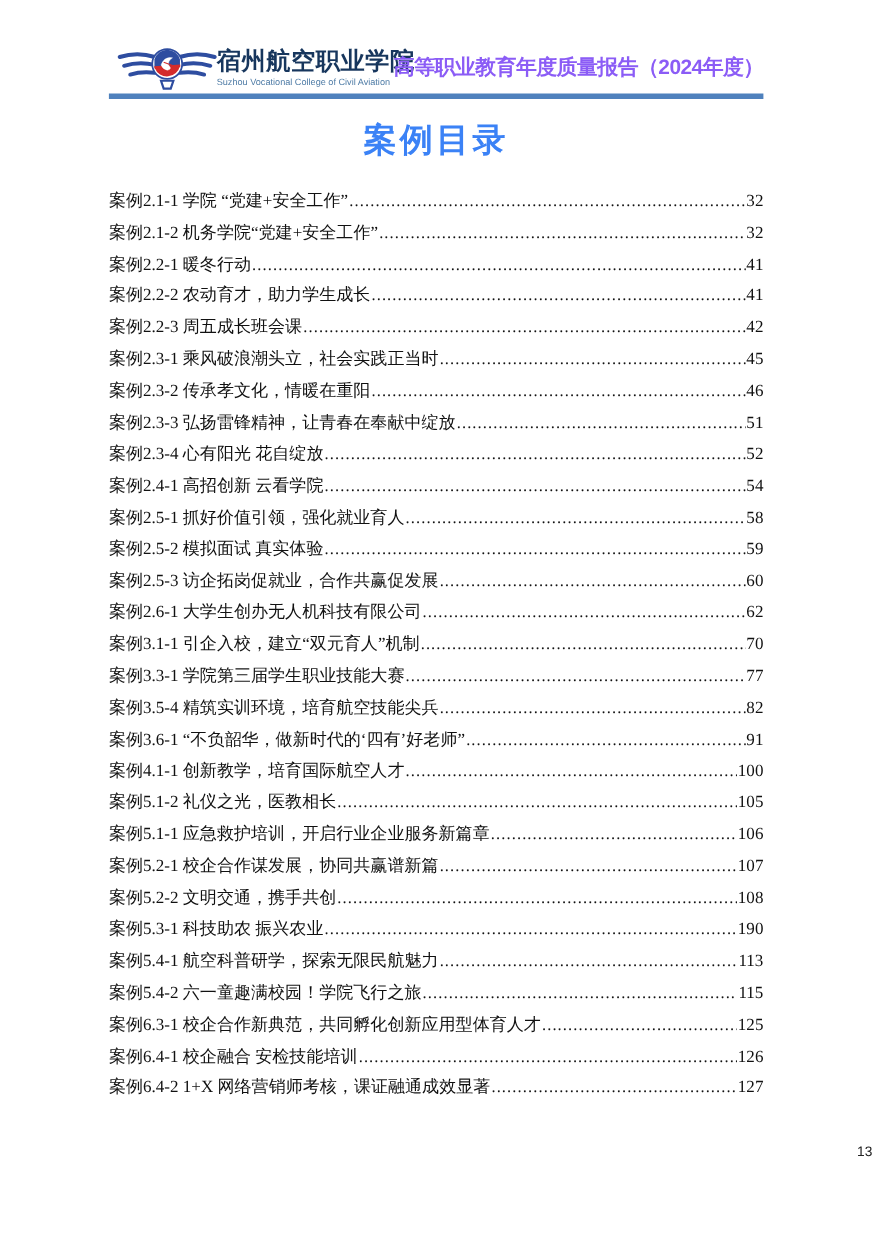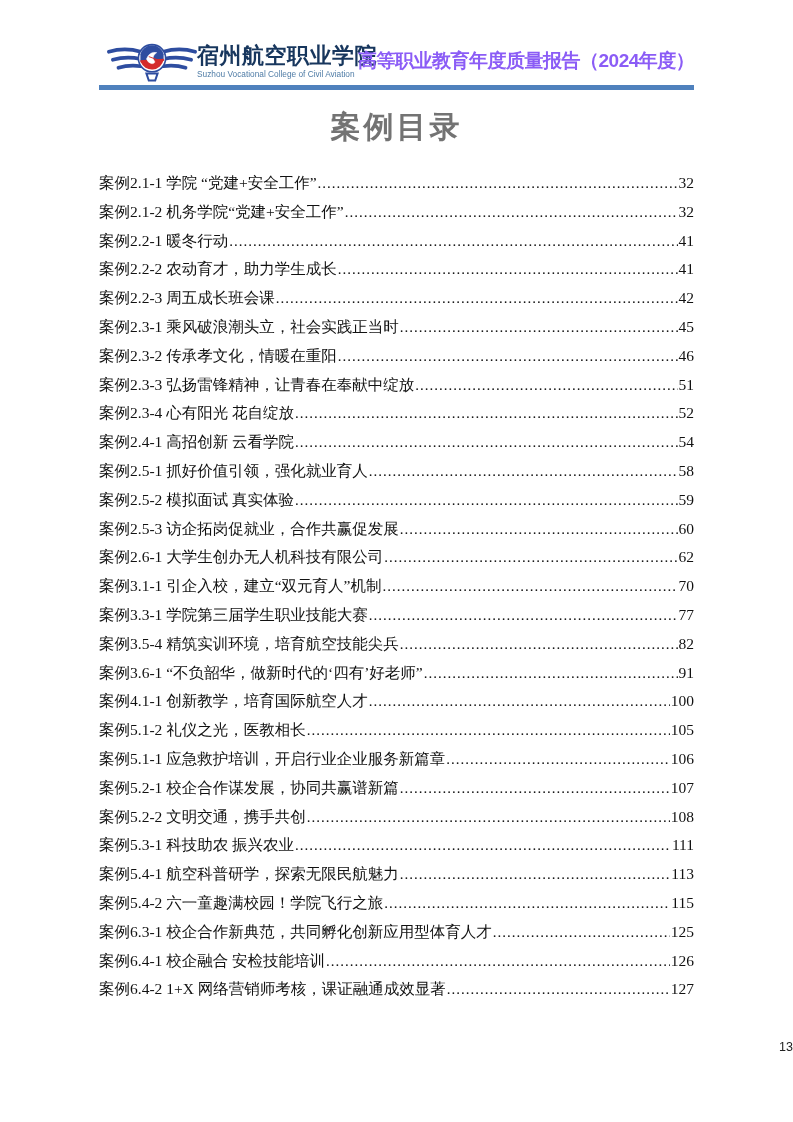--- a/index.html
+++ b/index.html
@@ -33,21 +33,21 @@
   }
   .header-rule{
     position:absolute;left:99px;top:85px;width:595px;height:5px;
     background:#4f81bd;
   }
   
   .page-title{
     margin:16px 0 0 0;
     text-align:center;
     font-size:30px;font-weight:bold;
-    letter-spacing:3px;color:#737373;
+    letter-spacing:3px;color:#3b82f6;
     font-family:Liberation Mono, monospace;
   }
   
   .toc{margin:21px 99px 0 99px;}
   .toc-row{
     display:flex;align-items:baseline;
     line-height:28.8px;height:28.8px;
     font-size:15.5px;color:#111;
   }
   .toc-label{white-space:nowrap;flex:none;}
@@ -247,21 +247,21 @@
 
     <div class="toc-row">
       <span class="toc-label">案例5.2-2 文明交通，携手共创</span>
       <span class="toc-dots"></span>
       <span class="toc-page">108</span>
     </div>
 
     <div class="toc-row">
       <span class="toc-label">案例5.3-1 科技助农 振兴农业</span>
       <span class="toc-dots"></span>
-      <span class="toc-page">111</span>
+      <span class="toc-page">190</span>
     </div>
 
     <div class="toc-row">
       <span class="toc-label">案例5.4-1 航空科普研学，探索无限民航魅力</span>
       <span class="toc-dots"></span>
       <span class="toc-page">113</span>
     </div>
 
     <div class="toc-row">
       <span class="toc-label">案例5.4-2 六一童趣满校园！学院飞行之旅</span>

